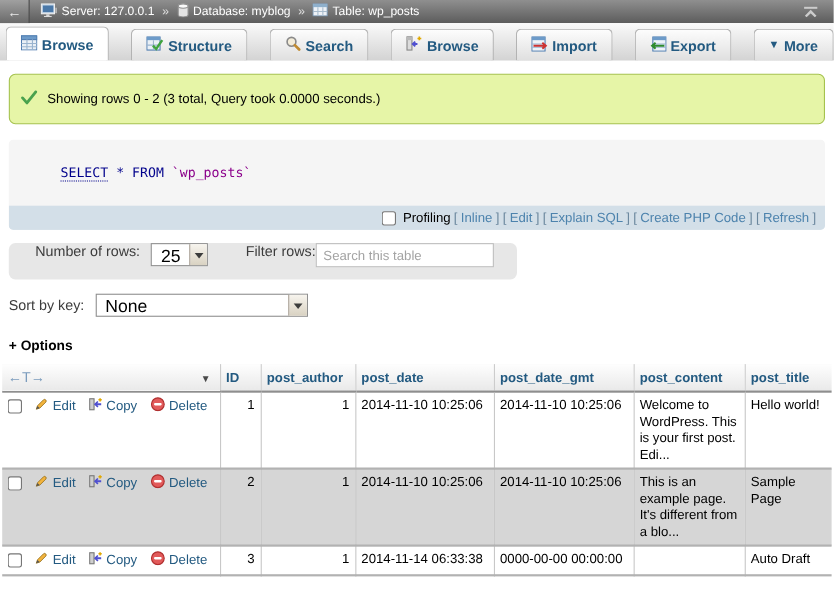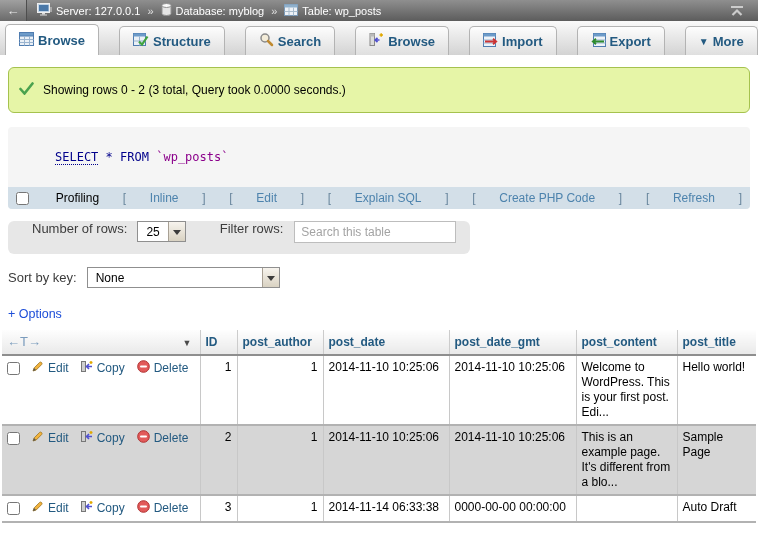--- a/index.html
+++ b/index.html
@@ -33,44 +33,44 @@
     display: flex; align-items: center; gap: 9px; }
 
   
   .sqlbox { margin: 14px 8px 0 8px; background: #f5f5f5; border-radius: 4px; overflow: hidden; }
   .sql-code { padding: 23px 10px 23px 47px; font-family: "DejaVu Sans Mono", monospace;
     font-size: 12px; color: #000; }
   .sql-kw { color: #00008b; }
   .sql-kw-link { color: #00008b; border-bottom: 1px dotted #00008b; cursor: pointer; }
   .sql-tbl { color: #8b008b; }
   .sql-options { background: #d3dfe8; padding: 4px 8px; font-size: 12px; text-align: right;
-    color: #000; display: flex; justify-content: space-between; align-items: center; gap: 3px; }
+    color: #000; display: flex; justify-content: flex-end; align-items: center; gap: 3px; }
   .sql-options input { margin-right: 3px; }
   .opt-link { color: #4d83ad; cursor: pointer; }
   .opt-br { color: #69869d; }
 
   
   .controls-bar { margin: 12px 0 0 8px; width: 462px; height: 33px; background: #e7e7e7;
     border-radius: 6px; display: flex; align-items: flex-start; padding: 0 24px;
     font-size: 13px; color: #3c3c3c; }
   .lbl { white-space: nowrap; }
   .sel { display: inline-flex; align-items: stretch; border: 1px solid #8f8f8f;
     background: #fff; height: 21px; cursor: pointer; }
-  .sel-val { padding: 3px 8px 0 8px; font-size: 12px; color: #000; flex: 1; white-space: nowrap; }
+  .sel-val { padding: 3px 8px 0 8px; font-size: 16px; color: #000; flex: 1; white-space: nowrap; }
   .sel-btn { width: 17px; display: flex; align-items: center; justify-content: center;
     background: linear-gradient(#f7f4ee, #d9d2c2); border-left: 1px solid #a8a094; }
   .sel-btn::after { content: ""; border: 4px solid transparent; border-top: 5px solid #3c3c3c;
     margin-top: 5px; }
   .filter-input { width: 162px; height: 22px; border: 1px solid #bdbdbd; padding: 0 6px;
     font-size: 12px; font-family: "Liberation Sans", sans-serif; color: #333; }
   .filter-input::placeholder { color: #a3a3a3; }
   .sort-row { margin: 13px 0 0 8px; display: flex; align-items: center; gap: 10px;
     font-size: 13px; color: #3c3c3c; }
-  .options-link { display: inline-block; margin: 19px 0 0 8px; color: #1d4ed8;
-    font-size: 12.5px; cursor: pointer; }
+  .options-link { display: inline-block; margin: 19px 0 0 8px; color: #000000;
+    font-size: 12.5px; cursor: pointer; font-weight: bold; }
 
   
   table.grid { border-collapse: collapse; table-layout: fixed; width: 754px;
     margin: 8px 0 0 2px; font-size: 12px; line-height: 15px; }
   .grid th { background: linear-gradient(#fefefe, #e9e9e9); border-left: 1px solid #cccccc;
     border-bottom: 2px solid #8e8e8e; color: #235a81; font-weight: bold; text-align: left;
     padding: 4px 5px; white-space: nowrap; overflow: hidden; cursor: pointer; }
   .grid th:first-child { border-left: none; }
   .grid td { border-left: 1px solid #c8c8c8; padding: 4px 5px; vertical-align: top; color: #000; }
   .grid td:first-child { border-left: none; }
@@ -232,21 +232,21 @@
 </div>
 
 
 <div class="controls-bar">
   <span class="lbl">Number of rows:</span>
   <span class="sel" style="width:52px; margin-left:10px;">
     <span class="sel-val">25</span>
     <span class="sel-btn"></span>
   </span>
   <span class="lbl" style="margin-left:34px;">Filter rows:</span>
-  <input class="filter-input" style="margin-left: 11px;" value="" placeholder="Search this table">
+  <input class="filter-input" style="margin-left: 0;" value="" placeholder="Search this table">
 </div>
 
 <div class="sort-row">
   <span class="lbl">Sort by key:</span>
   <span class="sel" style="width:193px;">
     <span class="sel-val">None</span>
     <span class="sel-btn"></span>
   </span>
 </div>
 

